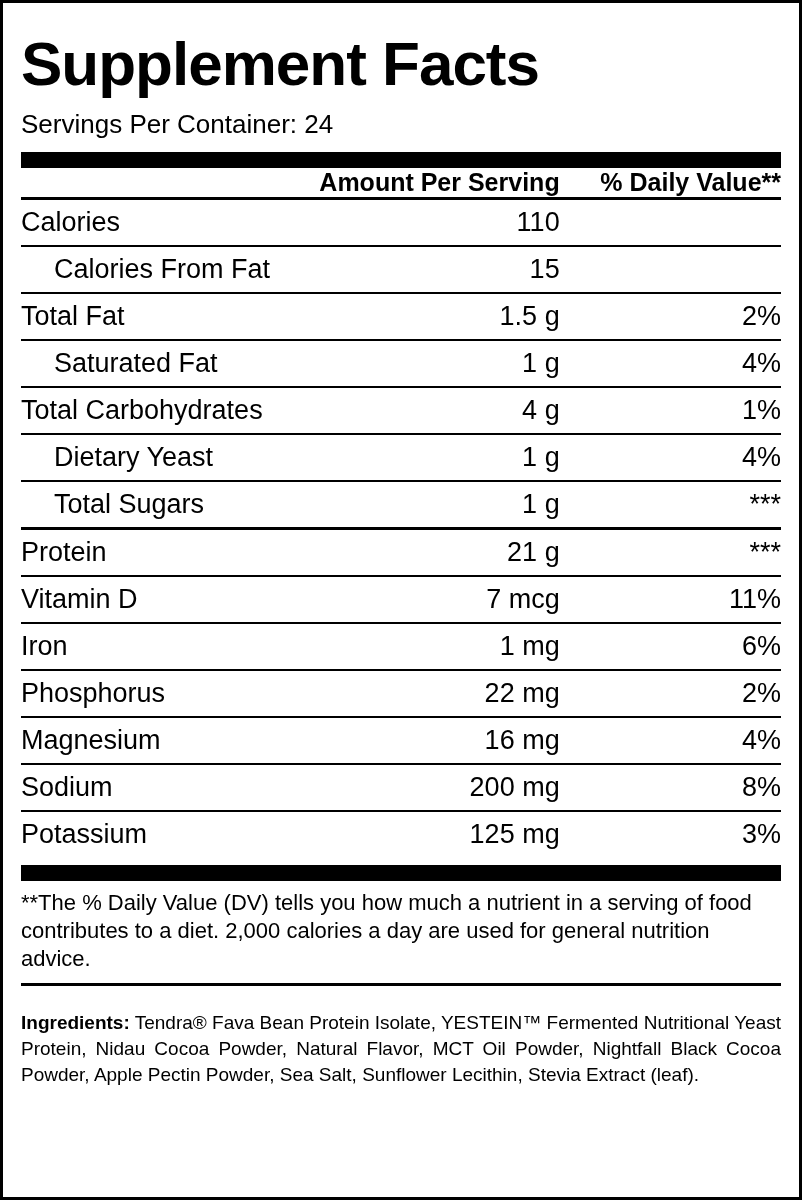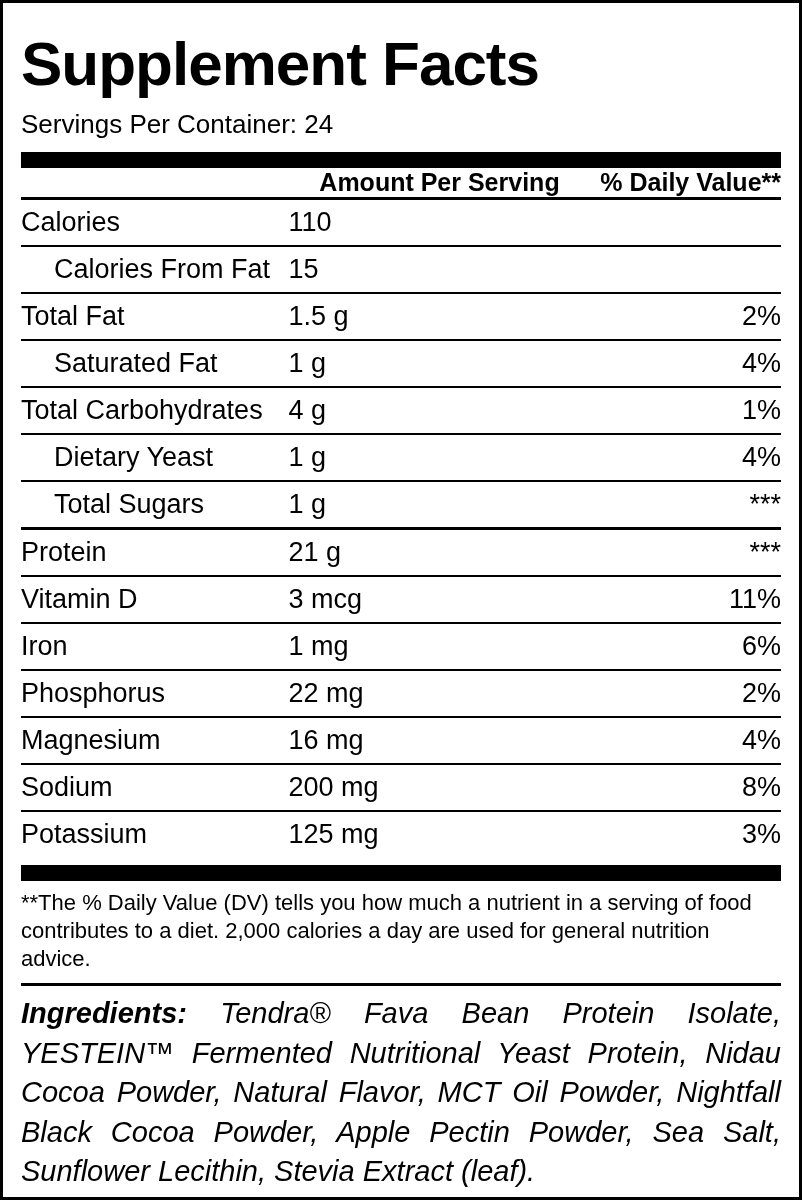--- a/index.html
+++ b/index.html
@@ -64,43 +64,42 @@
   tr.line > td {
     border-top: 2px solid #000;
     padding: 7px 0 7px 0;
     font-size: 27px;
   }
   tr.line.topbold > td {
     border-top: 3px solid #000;
   }
   td.name { text-align: left; }
   td.name.indent { padding-left: 33px; }
-  td.amt { }
+  td.amt { text-align: right; }
   td.dv { text-align: right; }
   .footnote {
     font-size: 22px;
     line-height: 1.28;
     margin-top: 8px;
   }
   .bar-thick-bottom {
     height: 16px;
     background: #000;
     margin-top: 8px;
   }
   .ingredients-sep {
     height: 3px;
     background: #000;
     margin-top: 10px;
   }
   .ingredients {
-    font-size: 29px;
+    font-size: 19px;
     line-height: 1.36;
     text-align: justify;
-    margin-top: 8px;
-    font-style: italic;
+    margin-top: 24px;
   }
   .ingredients .lbl { font-weight: bold; }
 </style>
 </head>
 <body>
 
 <div class="panel">
 
   <div class="title">Supplement Facts</div>
 
@@ -157,21 +156,21 @@
         <td class="amt">1 g</td>
         <td class="dv">***</td>
       </tr>
       <tr class="line topbold">
         <td class="name">Protein</td>
         <td class="amt">21 g</td>
         <td class="dv">***</td>
       </tr>
       <tr class="line">
         <td class="name">Vitamin D</td>
-        <td class="amt">3 mcg</td>
+        <td class="amt">7 mcg</td>
         <td class="dv">11%</td>
       </tr>
       <tr class="line">
         <td class="name">Iron</td>
         <td class="amt">1 mg</td>
         <td class="dv">6%</td>
       </tr>
       <tr class="line">
         <td class="name">Phosphorus</td>
         <td class="amt">22 mg</td>

